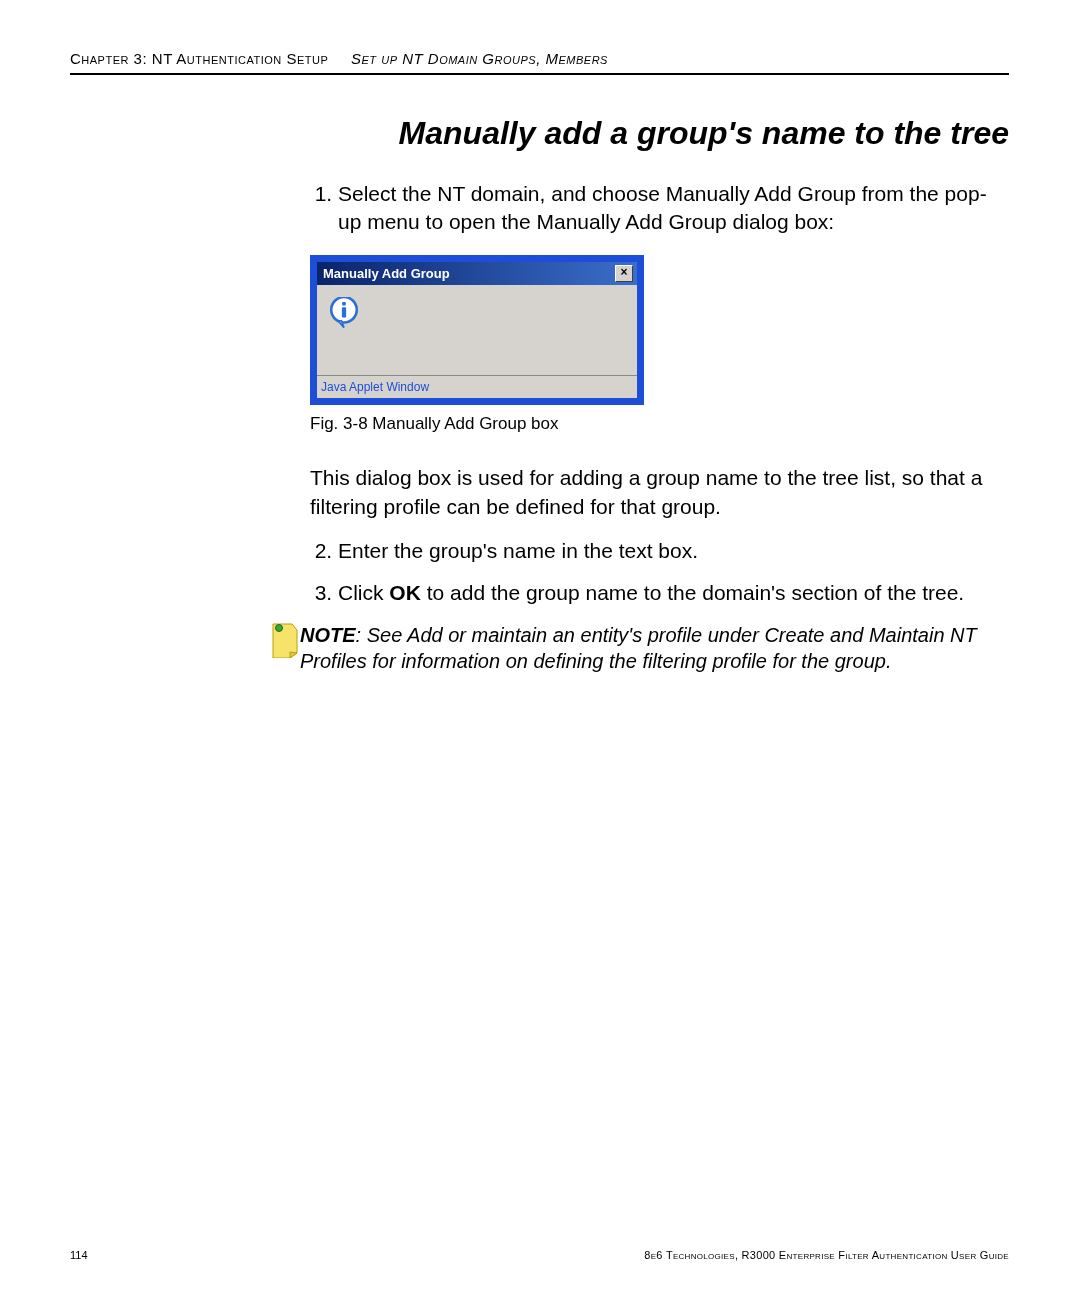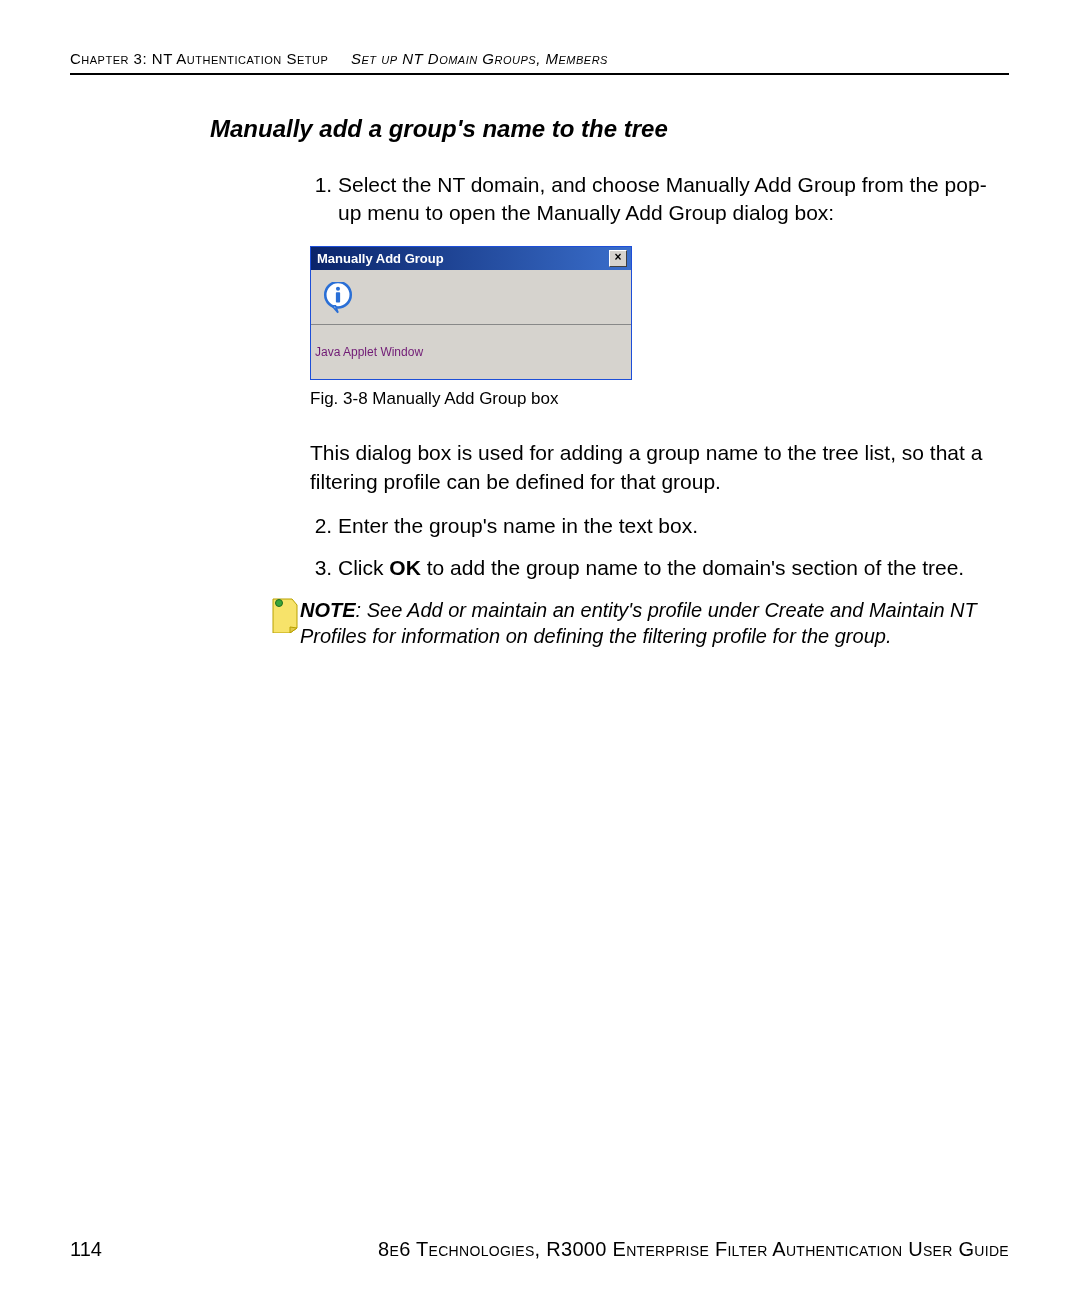--- a/index.html
+++ b/index.html
@@ -21,43 +21,44 @@
     font-size: 15px;
     font-variant: small-caps;
     letter-spacing: 0.5px;
     padding-bottom: 6px;
     border-bottom: 2px solid #000;
     margin-bottom: 40px;
   }
   .header-left { }
   .header-right { font-style: italic; margin-left: 18px; }
   .section-title {
-    font-size: 24px;
+    font-size: 32px;
     font-style: italic;
     font-weight: bold;
     margin: 0 0 28px 140px;
+    text-align: right;
   }
   .content {
     margin-left: 240px;
     font-size: 21px;
     line-height: 1.35;
   }
   ol.steps {
     padding-left: 28px;
     margin: 0;
   }
   ol.steps li {
     margin-bottom: 14px;
   }
   .figure-wrap {
     margin: 18px 0 10px 0;
   }
   .dialog {
     width: 320px;
-    border: 1px solid #1d4ed8;
+    border: 7px solid #1d4ed8;
     background: #d6d3ce;
     font-family: Tahoma, Arial, sans-serif;
     font-size: 13px;
     color: #000;
   }
   .titlebar {
     background: linear-gradient(to right, #0a246a, #3a6ecb);
     color: #fff;
     font-weight: bold;
     padding: 3px 4px 3px 6px;
@@ -113,23 +114,24 @@
     border: 1px solid #fff;
     border-right-color: #404040;
     border-bottom-color: #404040;
     font-size: 12px;
     margin: 0 2px;
     box-shadow: 1px 1px 0 #808080 inset, -1px -1px 0 #fff inset;
     border: 2px outset #fff;
   }
   .applet-status {
     font-size: 12px;
-    padding: 19px 4px;
+    padding: 3px 4px;
     border-top: 1px solid #888;
-    color: #701a75;
+    color: #1d4ed8;
+    margin-top: 36px;
   }
   .fig-caption {
     font-size: 17px;
     margin: 8px 0 28px 0;
   }
   .para {
     margin-bottom: 16px;
   }
   .note-row {
     display: flex;
@@ -148,21 +150,21 @@
     line-height: 1.3;
   }
   .note-text b { font-style: italic; }
   .footer {
     position: absolute;
     bottom: 50px;
     left: 70px;
     right: 70px;
     display: flex;
     justify-content: space-between;
-    font-size: 20px;
+    font-size: 11px;
     gap: 24px;
   }
   .footer-right {
     font-variant: small-caps;
     letter-spacing: 0.3px;
   }
 </style>
 </head>
 <body>
 

